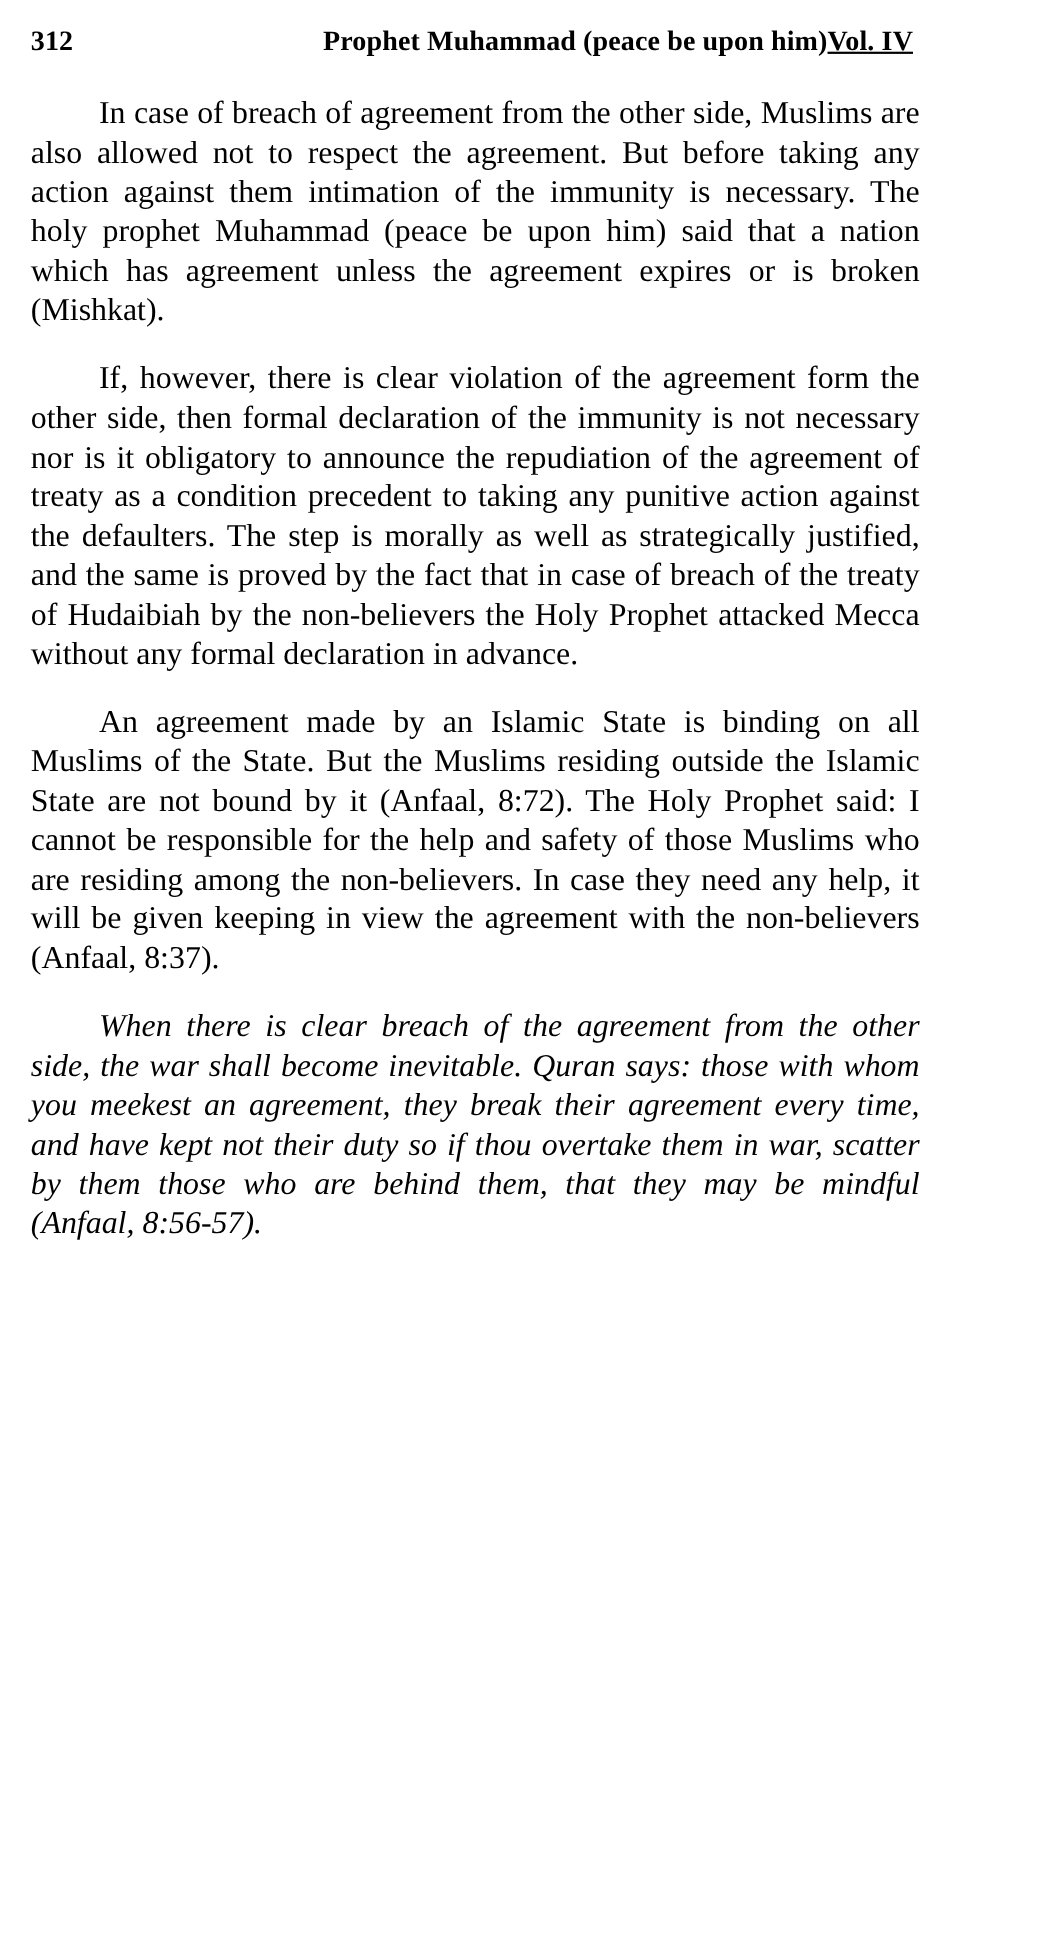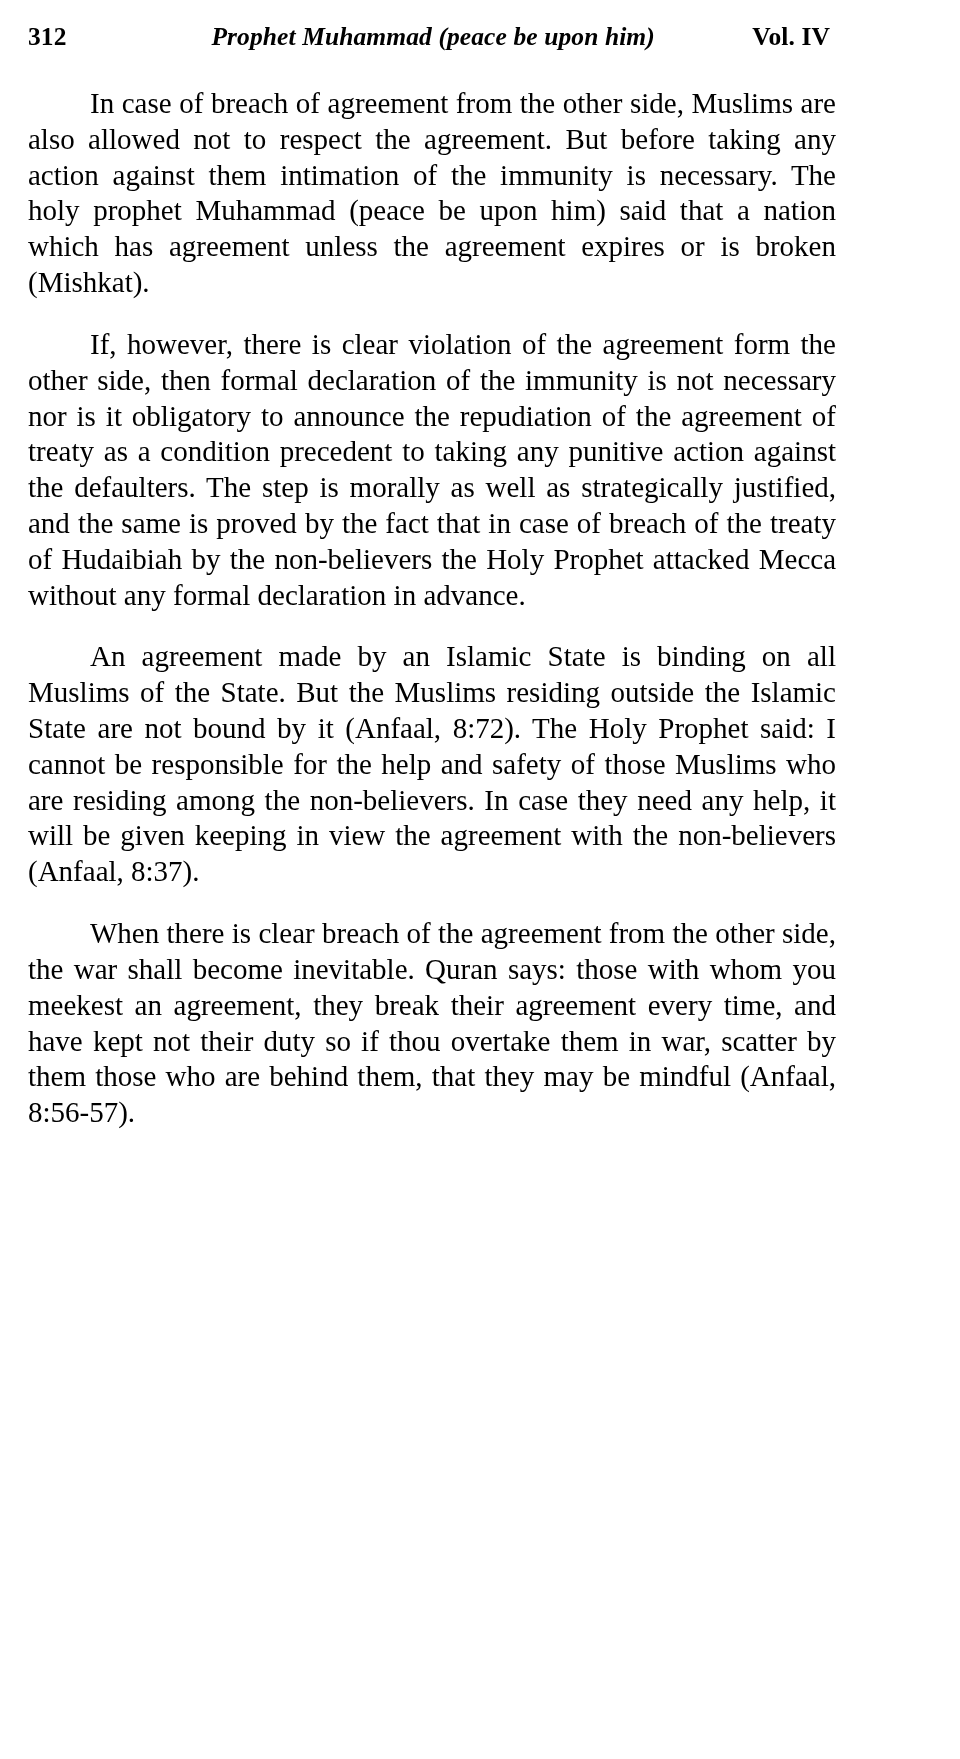--- a/index.html
+++ b/index.html
@@ -36,39 +36,40 @@
     letter-spacing: 0.1px;
     margin-bottom: 34px;
     white-space: nowrap;
   }
   .rh-page {
     width: 86px;
     flex: 0 0 auto;
   }
   .rh-title {
     flex: 1 1 auto;
-    text-align: center;
-    font-style: italic;
+    text-align: right;
   }
   .rh-vol {
     flex: 0 0 auto;
     padding-right: 6px;
+    text-decoration: underline;
   }
   p.body-par {
     margin: 0 0 26px 0;
     font-size: 29px;
     line-height: 1.235;
     text-align: justify;
     text-justify: inter-word;
     text-indent: 62px;
     -webkit-hyphens: none;
     hyphens: none;
   }
   p.body-par:last-child {
     margin-bottom: 5px;
+    font-style: italic;
   }
 </style>
 </head>
 <body>
 
 <div class="page">
   <div class="content">
 
     <div class="running-head">
       <span class="rh-page">312</span>

